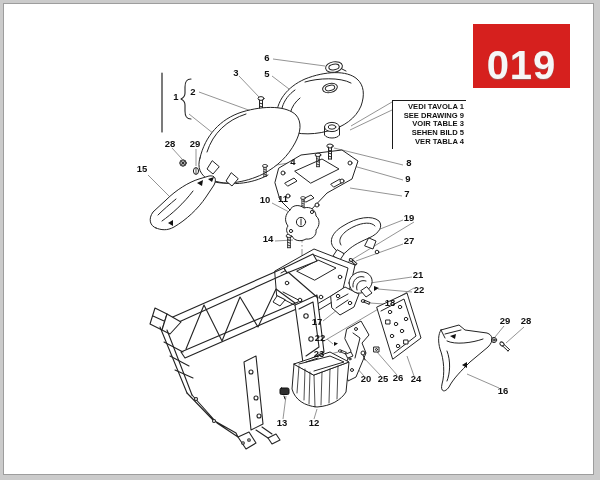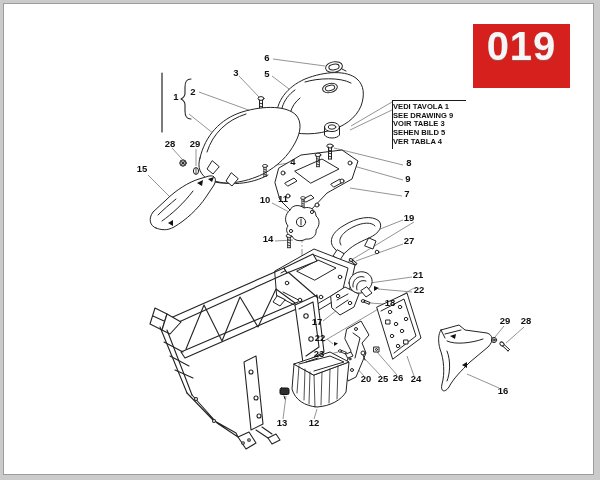--- a/index.html
+++ b/index.html
@@ -3,25 +3,25 @@
 <meta charset="utf-8">
 <style>
   html,body{margin:0;padding:0}
   body{position:relative;width:600px;height:480px;overflow:hidden;background:#cbcbcb;
        font-family:"Liberation Sans",sans-serif}
   .page{position:absolute;left:3px;top:3px;width:591px;height:472px;box-sizing:border-box;
         background:#ffffff;border:1px solid #9d9d9d}
   .diagram-svg{position:absolute;left:0;top:0}
   .badge{position:absolute;left:473px;top:24px;width:97px;height:64px;background:#d6201e;
          color:#f6f6f6;font-weight:bold;font-size:40px;letter-spacing:1px;
-         display:flex;align-items:flex-start;justify-content:center;
+         display:flex;align-items:flex-end;justify-content:center;
          text-shadow:0 1px 1px rgba(120,120,120,.55)}
   .notebox{position:absolute;left:392px;top:100px;width:71px;box-sizing:content-box;
            border-top:1.5px solid #1a1a1a;border-left:1.5px solid #1a1a1a;
-           padding:2px 2px 2px 0;font-weight:bold;font-size:7.6px;
+           padding:2px 2px 2px 0;text-align:right;font-weight:bold;font-size:7.6px;
            line-height:8.7px;color:#111}
   .callout{font-weight:bold;font-size:9.5px;fill:#111}
 </style>
 </head>
 <body>
 
 <div class="page"></div>
 
 <svg class="diagram-svg" width="600" height="480" viewBox="0 0 600 480">
 

